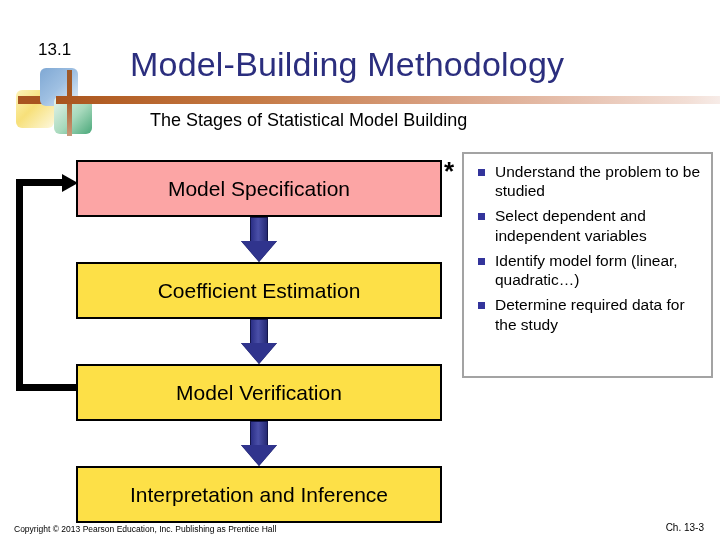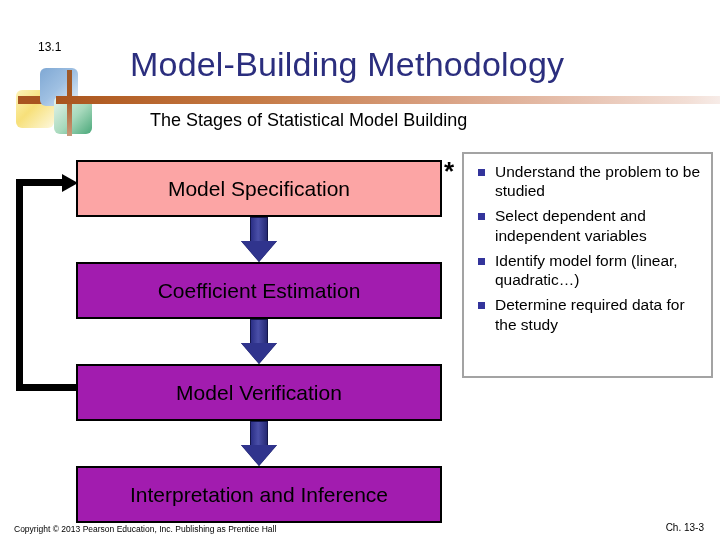--- a/index.html
+++ b/index.html
@@ -21,21 +21,21 @@
     left: 0; top: 0;
     width: 720px;
     height: 540px;
   }
 
   
   .slide-number {
     position: absolute;
     left: 38px;
     top: 40px;
-    font-size: 12px;
+    font-size: 17px;
     color: #000000;
     letter-spacing: 0px;
   }
 
   .title {
     position: absolute;
     left: 130px;
     top: 45px;
     font-size: 34px;
     color: #2b2e7e;
@@ -88,21 +88,21 @@
     position: absolute;
     left: 4px; top: 28px;
     width: 58px; height: 8px;
     background: #a8541f;
   }
 
   
   .box {
     position: absolute;
     border: 2px solid #000000;
-    background: #a21caf;
+    background: #fde047;
     box-sizing: border-box;
     display: flex;
     align-items: center;
     justify-content: center;
     font-size: 21px;
     color: #000000;
     text-align: center;
   }
   .box.peach { background: #fca5a5; }
 

